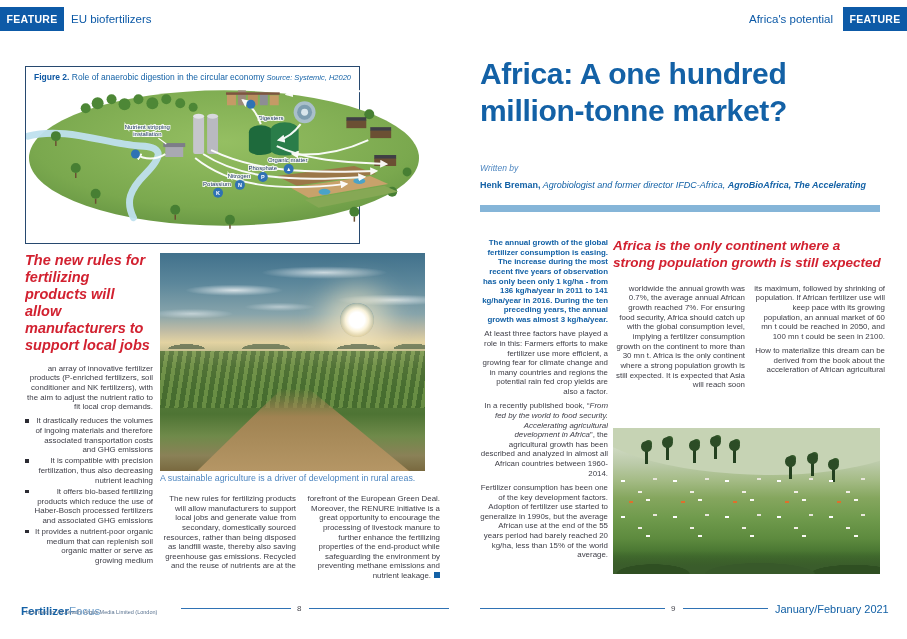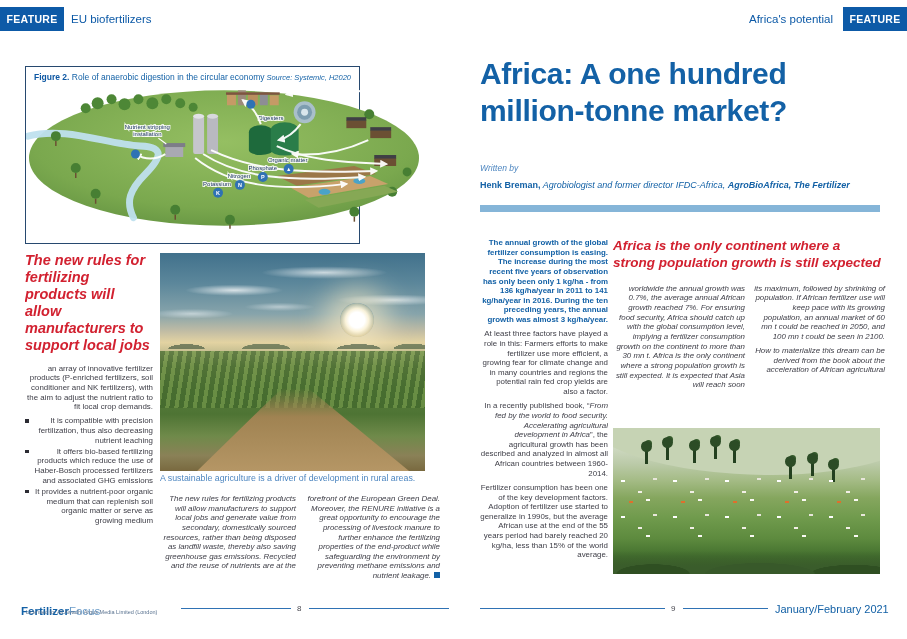--- a/index.html
+++ b/index.html
@@ -36,21 +36,21 @@
   .big-title{color:#1361a6;font-weight:bold;font-size:30px;line-height:1.22;margin:0;letter-spacing:-.3px;}
   .written-by{color:#4d86c0;font-style:italic;font-size:8.5px;}
   .author-line{font-size:9px;color:#1361a6;}
   .author-name{font-weight:bold;}
   .author-role{font-style:italic;}
   .author-org{font-weight:bold;font-style:italic;}
   .blue-bar{background:#85b5d8;height:7px;}
 
   
   .twocol{display:flex;gap:8px;}
-  .twocol .col{width:136px;font-style:italic;}
+  .twocol .col{width:136px;}
   .twocol-r .col{width:132px;}
 
   
   .photo-sunrise{left:160px;top:253px;width:265px;height:218px;overflow:hidden;
     background:linear-gradient(180deg,#41718c 0%,#5c879b 14%,#87a4ab 28%,#c2bda4 36%,#e3d3a2 41%,#c9c193 45%,#7e9055 52%,#587c3c 62%,#4e7434 74%,#6f8a4a 84%,#8a8157 93%,#79693f 100%);}
   .sun{position:absolute;left:68%;top:23%;width:34px;height:34px;border-radius:50%;
     background:radial-gradient(circle,#ffffff 0 32%,rgba(255,246,220,.95) 48%,rgba(255,232,170,.4) 68%,transparent 72%);
     box-shadow:0 0 28px 16px rgba(255,240,200,.6);}
   .clouds{position:absolute;left:0;right:0;top:0;height:45%;
     background:radial-gradient(70px 8px at 28% 38%,rgba(255,255,255,.75),transparent 70%),
@@ -261,20 +261,21 @@
         <text x="193" y="111.5" text-anchor="middle" class="diag-badge-txt">K</text>
       </g>
     </svg>
   </div>
 
   <div class="abs" style="left:25px;top:252px;width:128px;height:360px;overflow:hidden;">
     <h2 class="red-head">The new rules for fertilizing products will allow manufacturers to support local jobs</h2>
     <div class="body-txt">
       <p>an array of innovative fertilizer products (P-enriched fertilizers, soil conditioner and NK fertilizers), with the aim to adjust the nutrient ratio to fit local crop demands.</p>
       <ul class="bullets">
+        <li>It drastically reduces the volumes of ingoing materials and therefore associated transportation costs and GHG emissions</li>
         <li>It is compatible with precision fertilization, thus also decreasing nutrient leaching</li>
         <li>It offers bio-based fertilizing products which reduce the use of Haber-Bosch processed fertilizers and associated GHG emissions</li>
         <li>It provides a nutrient-poor organic medium that can replenish soil organic matter or serve as growing medium</li>
       </ul>
     </div>
   </div>
 
   <div class="abs photo-sunrise">
     <div class="clouds"></div>
     <div class="sun"></div>
@@ -294,21 +295,21 @@
   </div>
 
   <div class="abs" style="left:480px;top:56px;width:410px;">
     <h1 class="big-title">
       <span style="display:block">Africa: A one hundred</span>
       <span style="display:block">million-tonne market?</span>
     </h1>
   </div>
   <div class="abs written-by" style="left:480px;top:163px;">Written by</div>
   <div class="abs author-line" style="left:480px;top:180px;width:410px;">
-    <span class="author-name">Henk Breman,</span><span class="author-role"> Agrobiologist and former director IFDC-Africa, </span><span class="author-org">AgroBioAfrica, The Fertilizer</span>
+    <span class="author-name">Henk Breman,</span><span class="author-role"> Agrobiologist and former director IFDC-Africa, </span><span class="author-org">AgroBioAfrica, The Accelerating</span>
   </div>
   <div class="abs blue-bar" style="left:480px;top:205px;width:400px;"></div>
 
   <div class="abs body-txt" style="left:480px;top:238px;width:128px;height:368px;overflow:hidden;">
     <p class="bold-blue">The annual growth of the global fertilizer consumption is easing. The increase during the most recent five years of observation has only been only 1 kg/ha - from 136 kg/ha/year in 2011 to 141 kg/ha/year in 2016. During the ten preceding years, the annual growth was almost 3 kg/ha/year.</p>
     <p>At least three factors have played a role in this: Farmers efforts to make fertilizer use more efficient, a growing fear for climate change and in many countries and regions the potential rain fed crop yields are also a factor.</p>
     <p><span>In a recently published book, “</span><i>From fed by the world to food security. Accelerating agricultural development in Africa</i><span>”, the agricultural growth has been described and analyzed in almost all African countries between 1960-2014.</span></p>
     <p>Fertilizer consumption has been one of the key development factors. Adoption of fertilizer use started to generalize in 1990s, but the average African use at the end of the 55 years period had barely reached 20 kg/ha, less than 15% of the world average.</p>
 
   </div>

